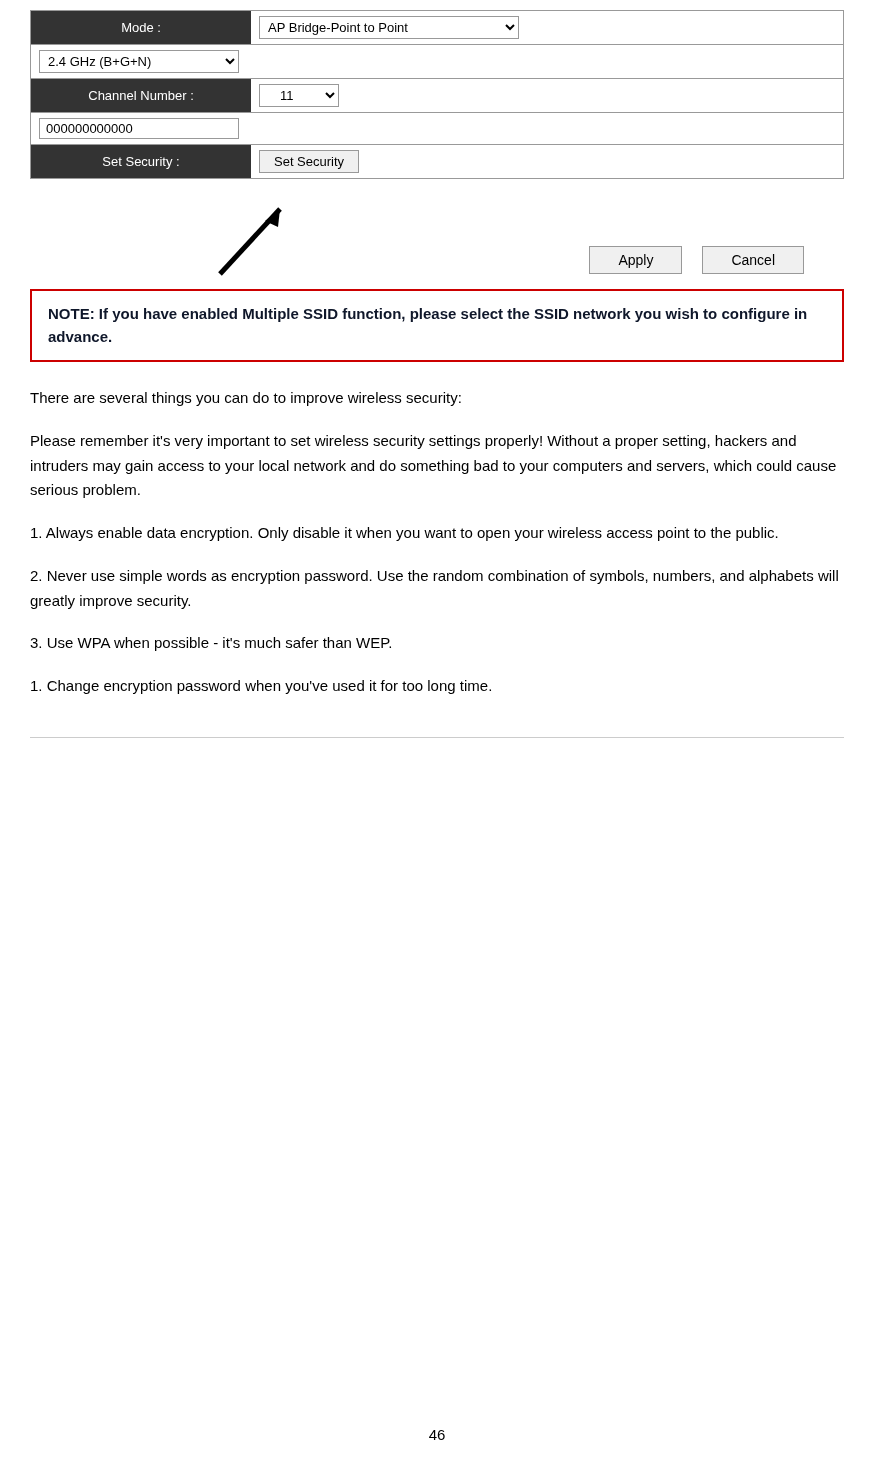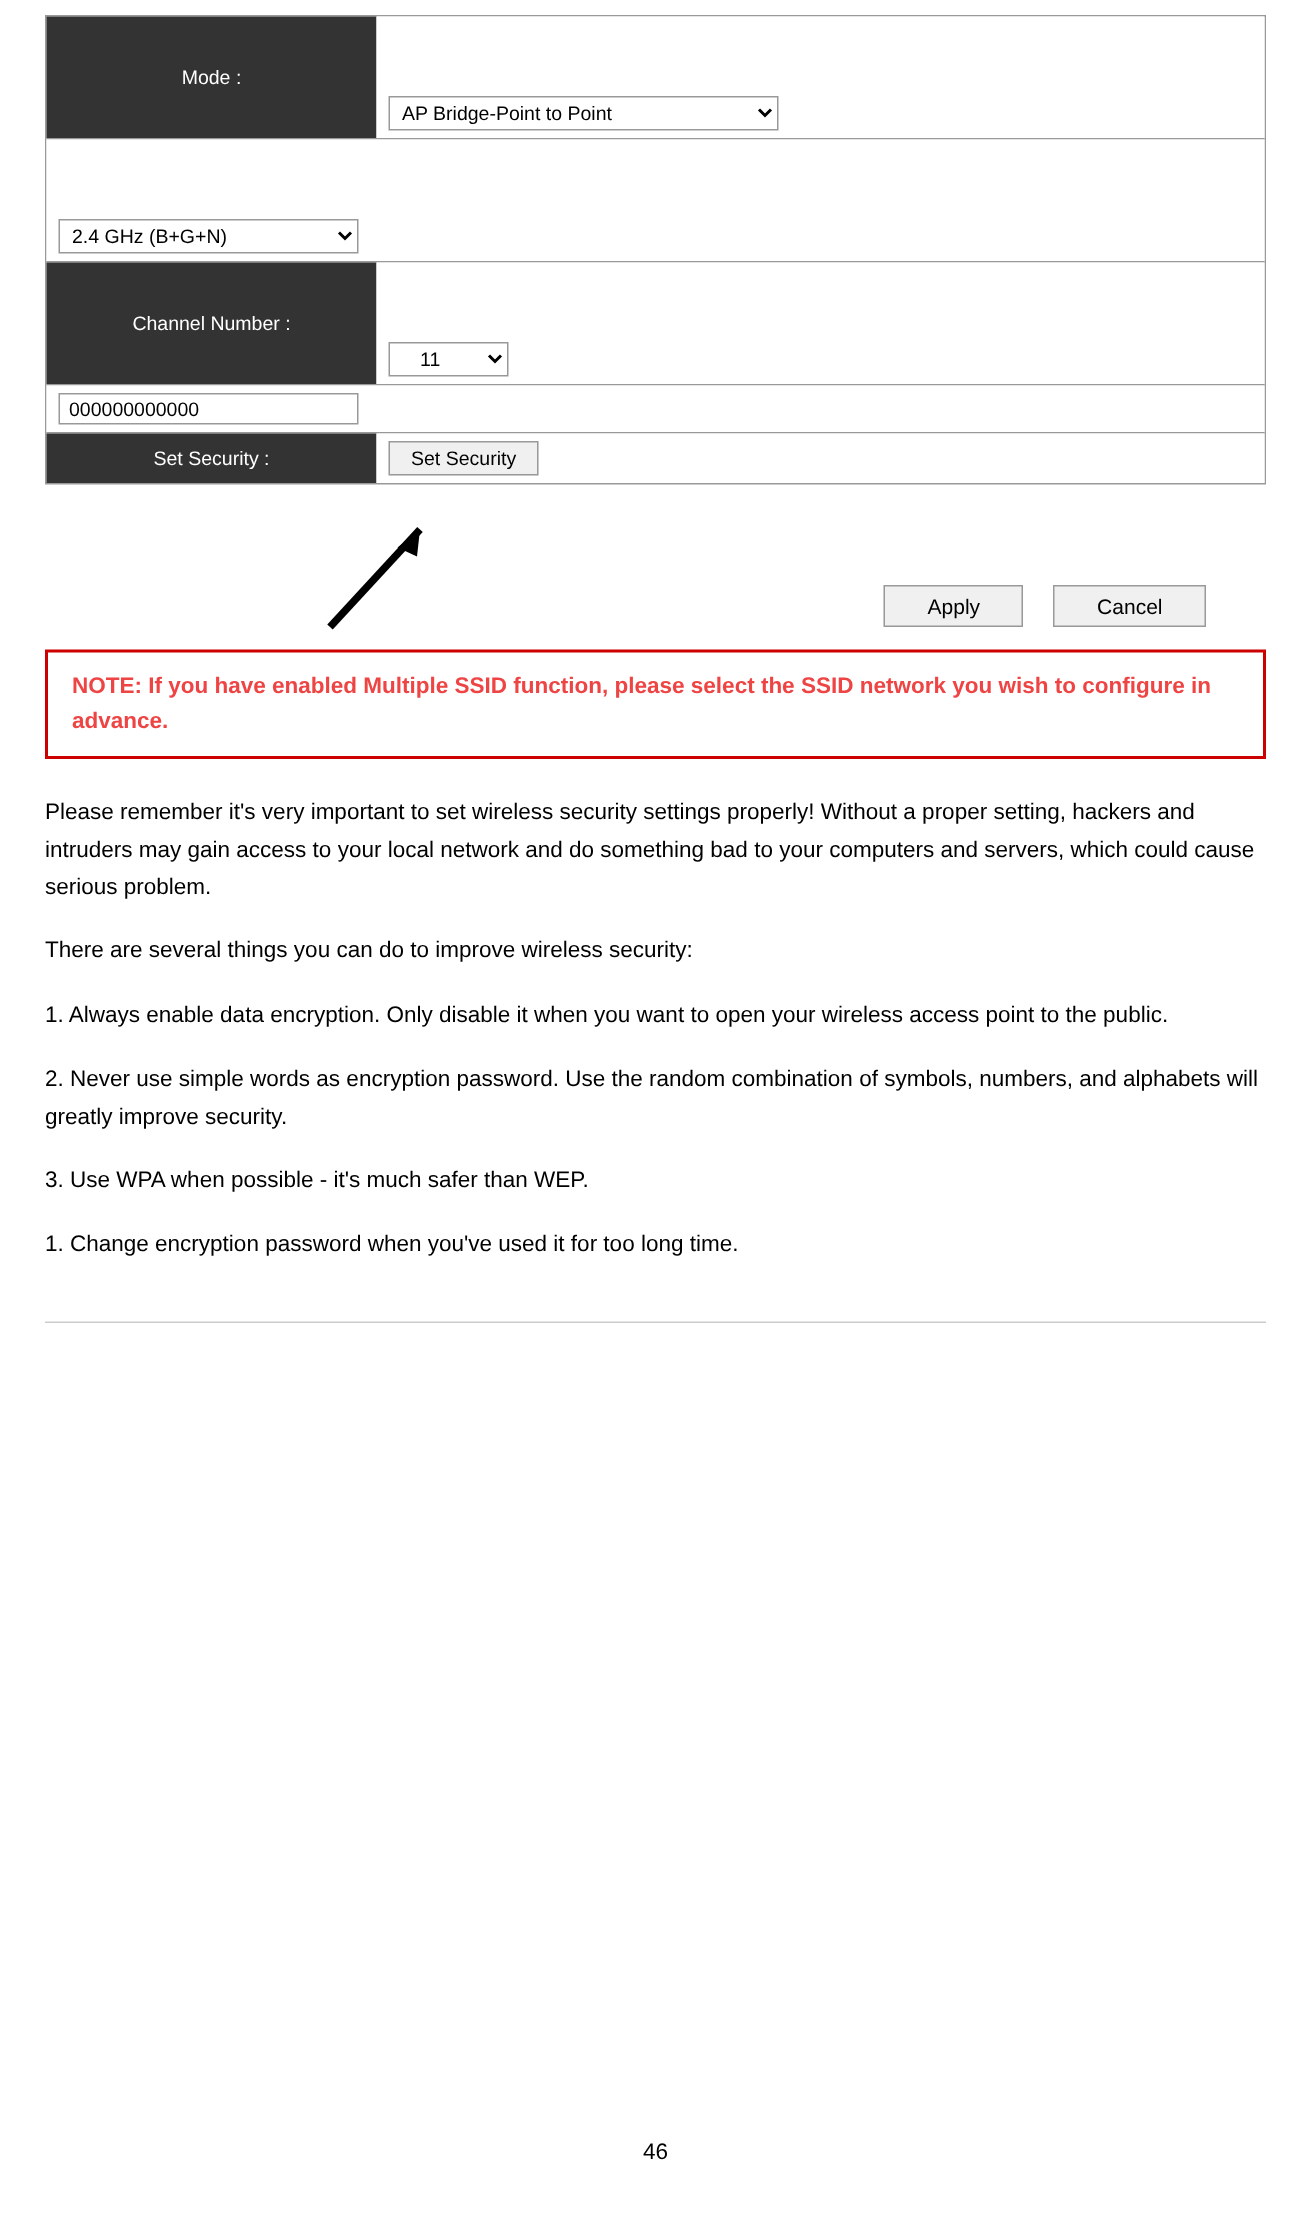--- a/index.html
+++ b/index.html
@@ -60,21 +60,20 @@
       padding: 5px 8px;
       display: flex;
       align-items: center;
     }
 
     .form-select {
       border: 1px solid #999;
       padding: 2px 4px;
       font-size: 13px;
       background: #ffffff;
-      margin-top: 48px;
     }
 
     .form-select-wide {
       width: 260px;
     }
 
     .form-select-small {
       width: 80px;
       padding-left: 16px;
     }
@@ -142,21 +141,21 @@
       border: 2px solid #cc0000;
       padding: 12px 16px;
       margin-bottom: 24px;
       background: #ffffff;
     }
 
     .note-box p {
       font-size: 15px;
       font-weight: bold;
       line-height: 1.5;
-      color: #ef4444;
+      color: #0f172a;
     }
 
     
     .body-para {
       width: 100%;
       font-size: 15px;
       line-height: 1.65;
       margin-bottom: 18px;
       color: #000;
     }
@@ -242,22 +241,22 @@
       <button class="action-btn">Apply</button>
       <button class="action-btn">Cancel</button>
     </div>
   </div>
 
 
   <div class="note-box">
     <p>NOTE: If you have enabled Multiple SSID function, please select the SSID network you wish to configure in advance.</p>
   </div>
 
+  <p class="body-para">There are several things you can do to improve wireless security:</p>
   <p class="body-para">Please remember it's very important to set wireless security settings properly! Without a proper setting, hackers and intruders may gain access to your local network and do something bad to your computers and servers, which could cause serious problem.</p>
-  <p class="body-para">There are several things you can do to improve wireless security:</p>
   <p class="body-para">1. Always enable data encryption. Only disable it when you want to open your wireless access point to the public.</p>
   <p class="body-para">2. Never use simple words as encryption password. Use the random combination of symbols, numbers, and alphabets will greatly improve security.</p>
   <p class="body-para">3. Use WPA when possible - it's much safer than WEP.</p>
   <p class="body-para">1. Change encryption password when you've used it for too long time.</p>
 
   <div class="bottom-line"></div>
   <div class="page-number">46</div>
 
 </div>
 

